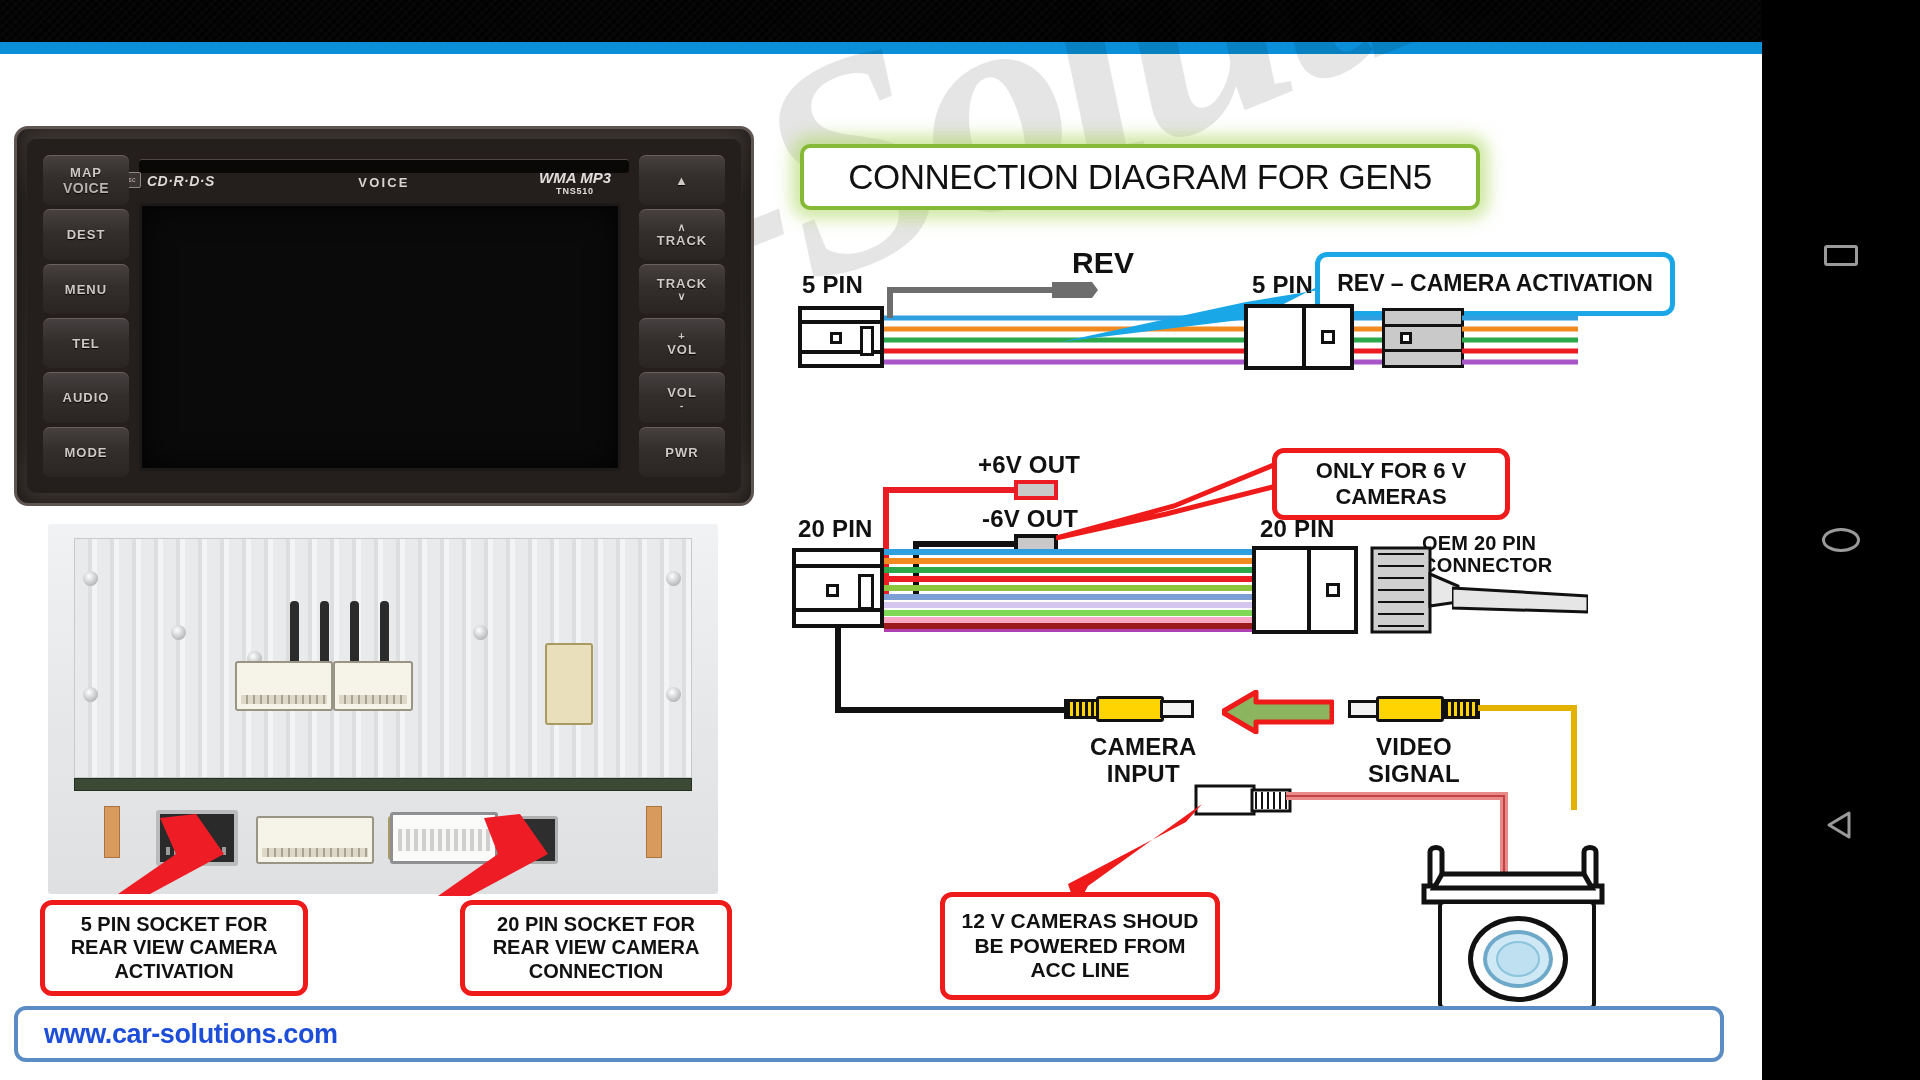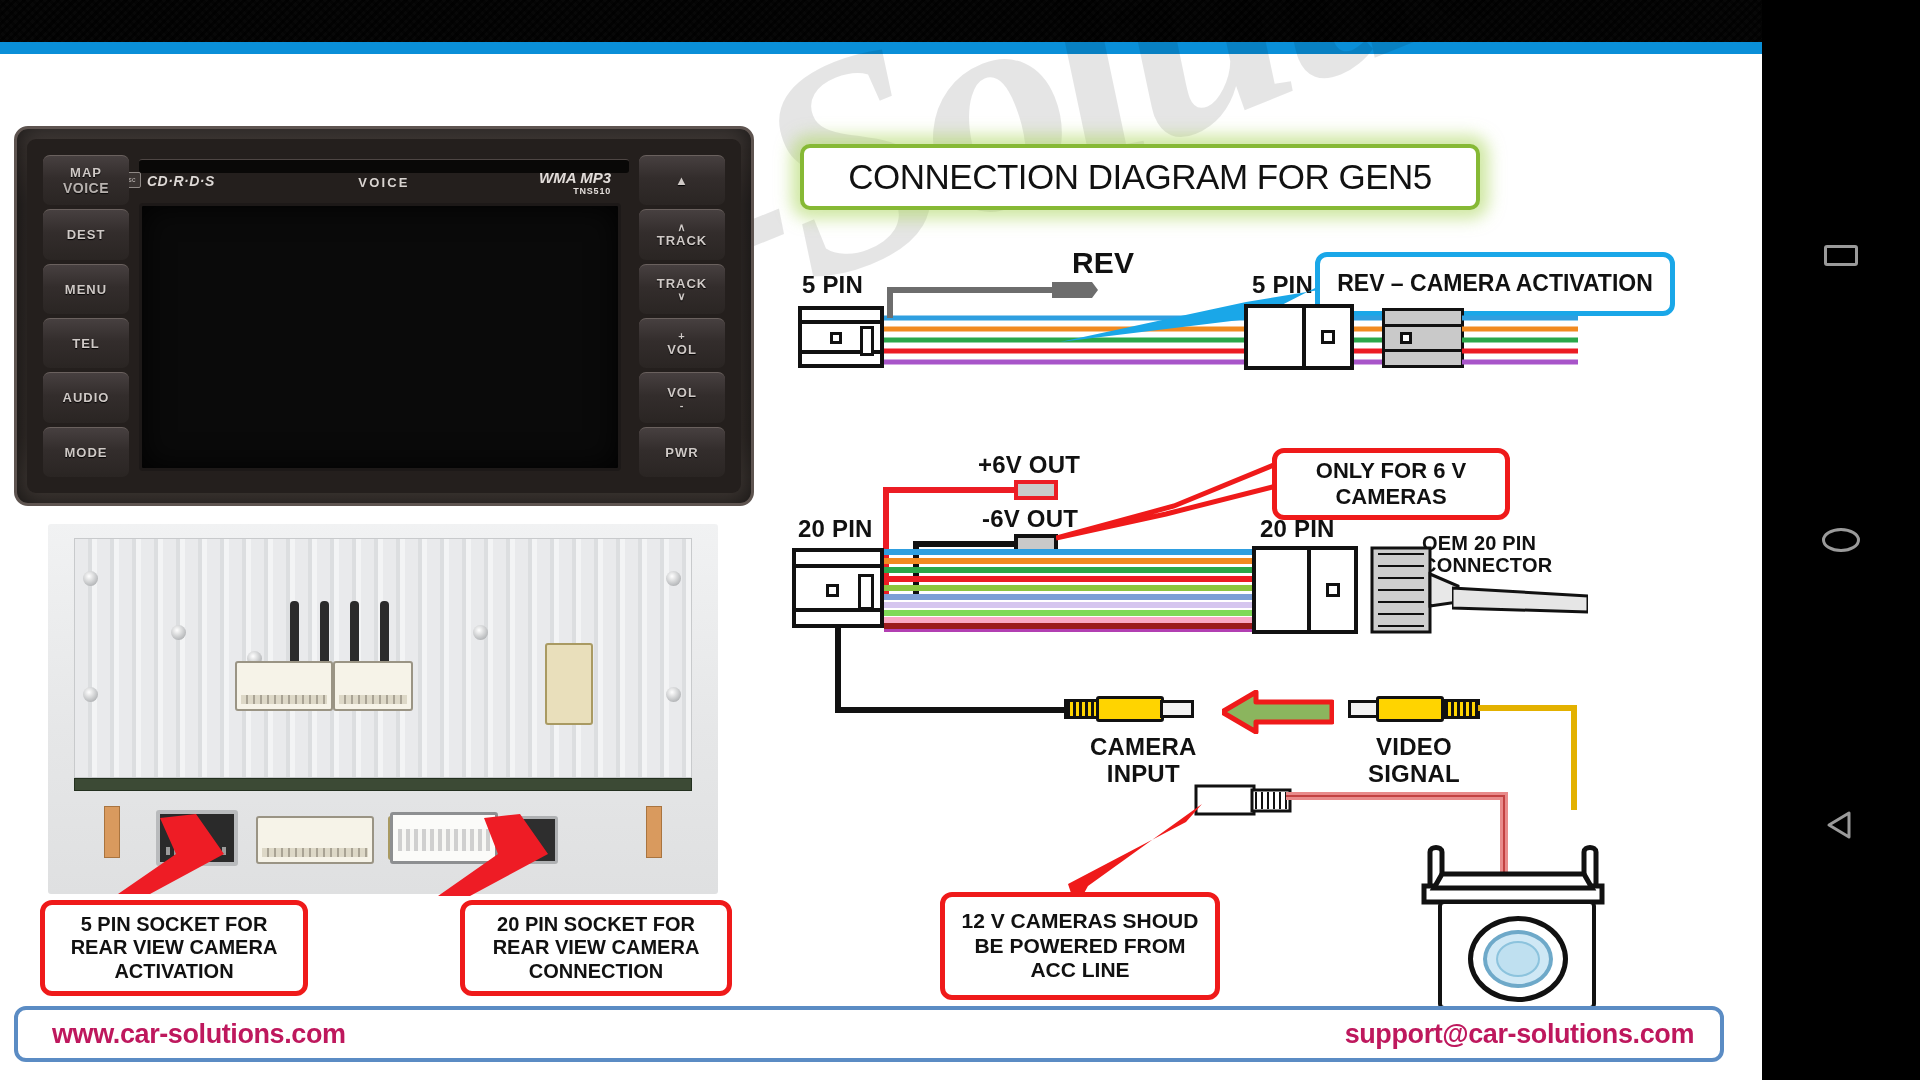--- a/index.html
+++ b/index.html
@@ -102,21 +102,21 @@
   .brand-cdrds {
     position: absolute; left: 120px; top: 34px; color: #ddd8d5;
     font-size: 14px; font-weight: 700; font-style: italic; letter-spacing: .5px;
   }
   .cd-logo {
     position: absolute; left: 90px; top: 33px; width: 24px; height: 16px;
     border: 1px solid #8e8885; border-radius: 2px; background: #3a3432;
     font-size: 7px; color: #bdb7b4; text-align: center; line-height: 14px; letter-spacing: .3px;
   }
   .brand-wma {
-    position: absolute; right: 130px; top: 30px; text-align: right;
+    position: absolute; right: 130px; top: 30px; text-align: center;
     color: #e2ddda; font-size: 15px; font-weight: 700; font-style: italic;
   }
   .brand-wma .model { font-size: 9px; font-style: normal; letter-spacing: .8px; display: block; }
   .sd-slot {
     position: absolute; right: 128px; top: 88px; width: 12px; height: 92px;
     background: linear-gradient(180deg,#1a5fd0,#2f7ff2 40%,#13489e);
     border-radius: 2px; border: 1px solid #0b1d3a;
   }
   .sd-label { position: absolute; right: 124px; top: 68px; font-size: 8px; color: #c6c1be; font-weight: 700; }
   .aux-label { position: absolute; right: 126px; top: 198px; font-size: 8px; color: #c6c1be; font-weight: 700; }
@@ -212,21 +212,21 @@
   .lens-mid { border-radius: 50%; border: 4px solid #6ea9c9; background:#cfe8f5; display:flex;align-items:center;justify-content:center; }
   .lens-in { border-radius: 50%; background:#bfe0f0; border:2px solid #8cc3dd; }
 
   
   .footer {
     position: absolute; left: 14px; top: 952px; width: 1710px; height: 56px;
     border: 4px solid #5b8cc4; border-radius: 12px; background: #fff;
     display: flex; align-items: center; justify-content: space-between;
     padding: 0 26px;
   }
-  .footer span { color: #be185d; font-size: 27px; font-weight: 700; letter-spacing: -0.4px; margin-left: 8px; }
+  .footer span { color: #1d4ed8; font-size: 27px; font-weight: 700; letter-spacing: -0.4px; }
 </style>
 </head>
 <body>
 
 <div id="root">
 
   <div class="status-bar"></div>
   <div class="accent-strip"></div>
 
   <div class="nav-bar">
@@ -567,17 +567,16 @@
     <div class="camera-body" style="left:1438px;top:846px;width:158px;height:110px">
       <div class="lens-outer" style="left:26px;top:12px;width:100px;height:86px">
         <div class="lens-mid" style="width:70px;height:58px">
           <div class="lens-in" style="width:44px;height:36px"></div>
         </div>
       </div>
     </div>
 
     <div class="footer">
       <span>www.car-solutions.com</span>
-      <span>support@car-solutions.com</span>
     </div>
 
   </div>
 </div>
 
 </body></html>

